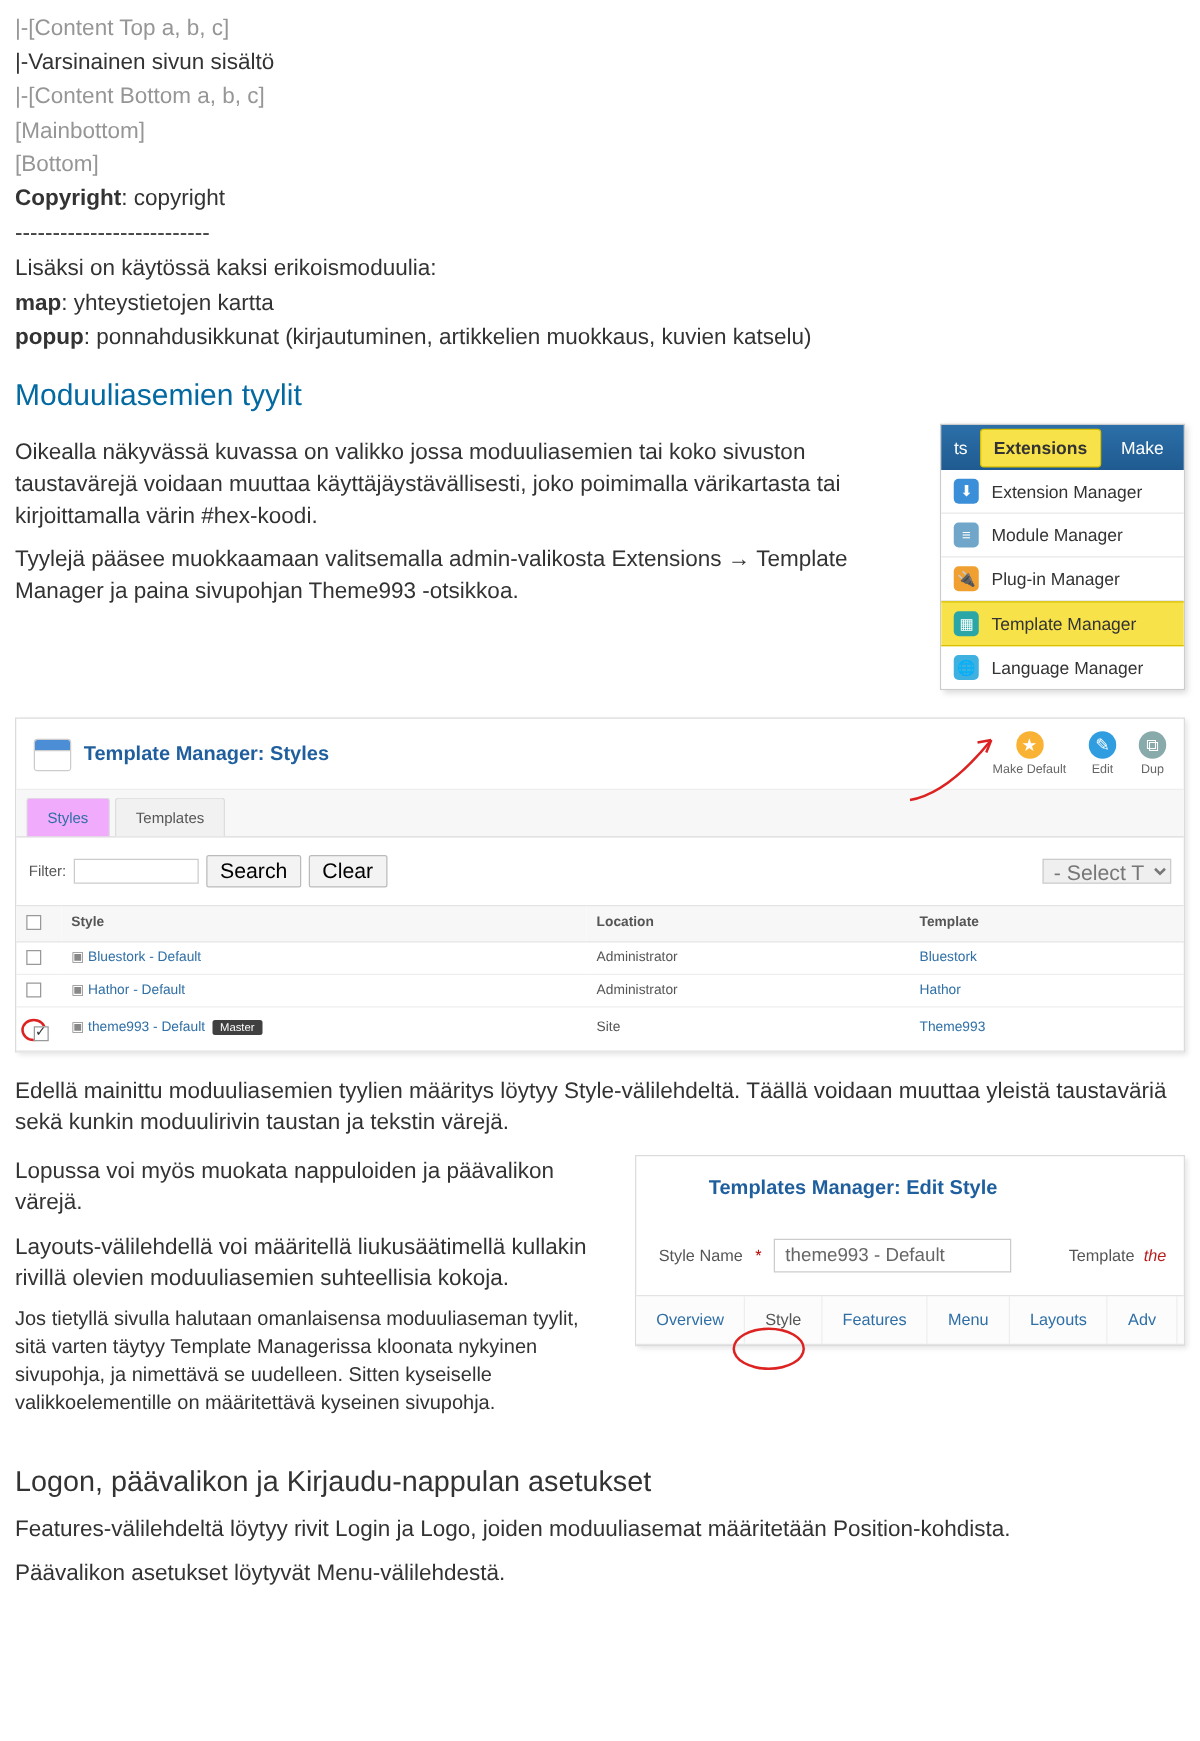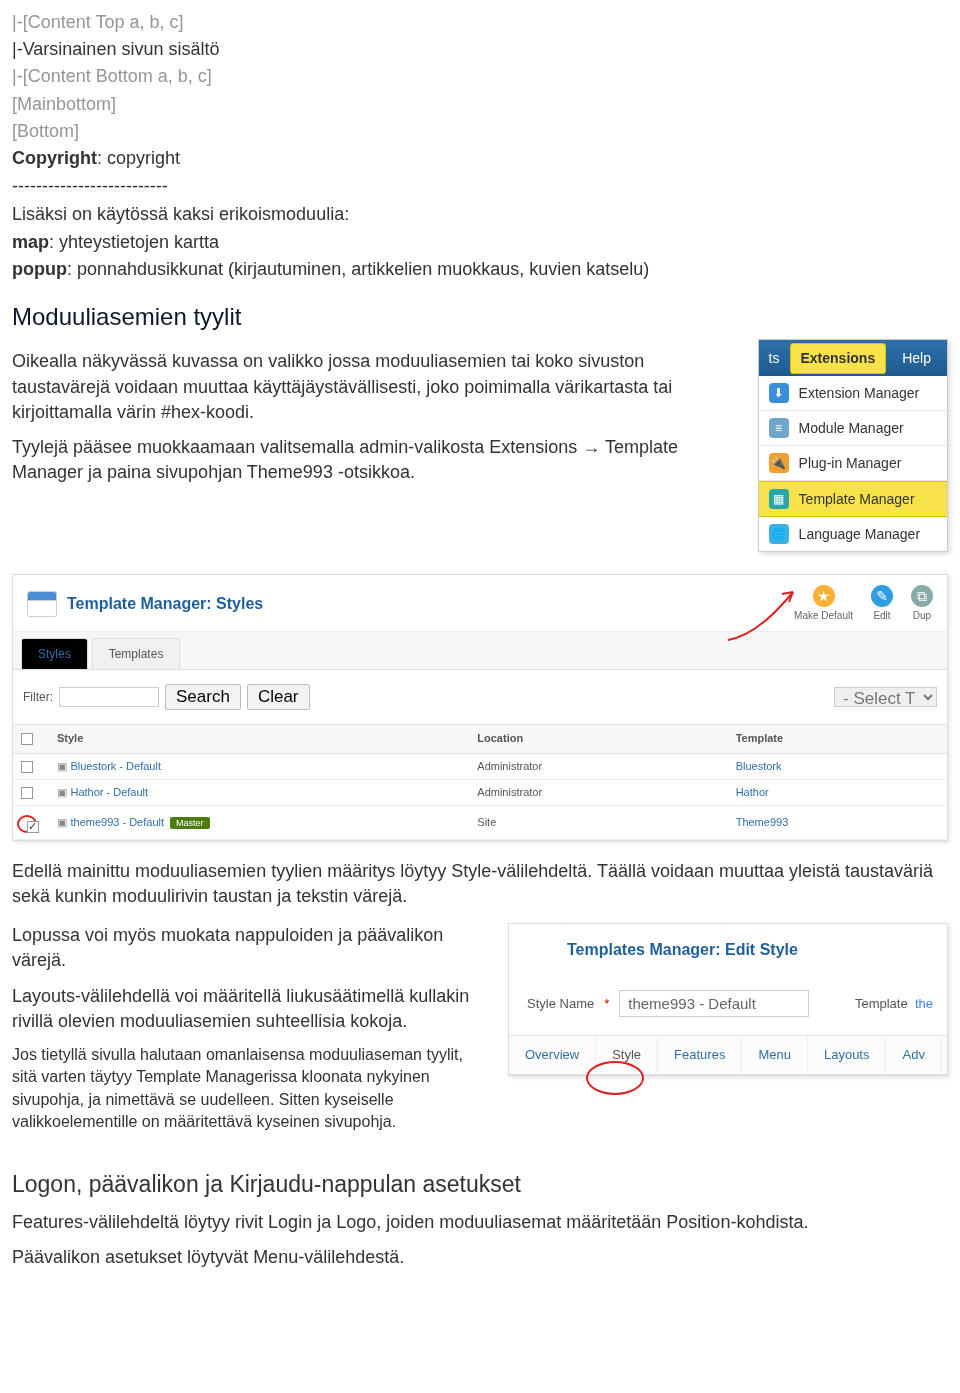--- a/index.html
+++ b/index.html
@@ -11,21 +11,21 @@
     background: #fff;
     width: 960px;
     padding: 8px 12px 30px 12px;
   }
   .gray { color: #969696; }
   .black { color: #333; }
   .p { margin: 2px 0; }
   .bold { font-weight: bold; }
   .sep { color: #333; margin: 3px 0; }
   h2.section {
-    font-size: 24px; font-weight: normal; color: #0f172a; margin: 18px 0 6px 0;
+    font-size: 24px; font-weight: normal; color: #0369a1; margin: 18px 0 6px 0;
   }
   h2.section2 {
     font-size: 23px; font-weight: normal; color: #333; margin: 24px 0 6px 0;
   }
   .para { margin: 10px 0; font-size: 18px; color:#333; }
   .small { font-size: 16px; }
   .flexrow { display:flex; gap:12px; align-items:flex-start; }
   .col-left { flex: 1 1 auto; }
   
   .ext-shot {
@@ -88,21 +88,21 @@
   .ic-dup { background:#8aa; }
   .tm-tabs {
     display:flex; gap:0; border-bottom:1px solid #ddd; background:#f7f7f7;
     padding:0 0 0 8px;
   }
   .tm-tab {
     padding:7px 16px 6px 16px; font-size:12px; border:1px solid #ddd; border-bottom:none;
     background:#f1f1f1; margin-right:4px; margin-top:6px; border-radius:3px 3px 0 0;
     color:#555;
   }
-  .tm-tab.active { background:#000000; color:#2f6fa6; }
+  .tm-tab.active { background:#f0abfc; color:#2f6fa6; }
   .tm-filter {
     display:flex; align-items:center; gap:6px; padding:14px 10px;
     color:#555;
   }
   .tm-filter input.fbox {
     border:1px solid #ccc; height:20px; width:100px; padding:0 4px; font-size:11px;
   }
   .tm-btn {
     border:1px solid #bbb; background:#f3f3f3; padding:2px 10px; font-size:17px;
     border-radius:2px;
@@ -120,21 +120,21 @@
   }
   .tm-link { color:#2f6fa6; }
   .chk { width:12px; height:12px; border:1px solid #999; display:inline-block; background:#fff; vertical-align:middle; }
   .chk.on { background:#fff; position:relative; }
   .chk.on::after { content:"✓"; position:absolute; top:-3px; left:0; font-size:11px; color:#333;}
   .circ-red {
     display:inline-block; border:2px solid #d22; border-radius:50%;
     width:20px; height:18px; position:relative; top:4px; left:-4px;
   }
   .master-badge {
-    background:#4d7c0f; color:#fff; font-size:9px; padding:1px 6px;
+    background:#404040; color:#fff; font-size:9px; padding:1px 6px;
     border-radius:2px; margin-left:6px;
   }
   .tm-shot-wrap { position:relative; }
   .arrow-svg {
     position:absolute; top:6px; right:120px; width:110px; height:70px;
   }
   
   .es-shot {
     width:440px; border:1px solid #dcdcdc; background:#fff;
     box-shadow:2px 2px 4px rgba(0,0,0,0.1);
@@ -199,21 +199,21 @@
 <div class="flexrow">
   <div class="col-left">
     <div class="para">Oikealla näkyvässä kuvassa on valikko jossa moduuliasemien tai koko sivuston taustavärejä voidaan muuttaa käyttäjäystävällisesti, joko poimimalla värikartasta tai kirjoittamalla värin #hex-koodi.</div>
     <div class="para">Tyylejä pääsee muokkaamaan valitsemalla admin-valikosta Extensions → Template Manager ja paina sivupohjan Theme993 -otsikkoa.</div>
   </div>
 
   <div class="ext-shot">
     <div class="ext-bar">
       <span class="tab-ts">ts</span>
       <span class="tab-ext">Extensions</span>
-      <span class="tab-help">Help</span>
+      <span class="tab-help">Make</span>
     </div>
     <div class="ext-menu">
       <div class="ext-item">
         <span class="ext-icon ic-blue">⬇</span>
         <span>Extension Manager</span>
       </div>
       <div class="ext-item">
         <span class="ext-icon ic-gray">≡</span>
         <span>Module Manager</span>
       </div>
@@ -319,21 +319,21 @@
     <div class="es-shot">
       <div class="es-head">
         <span class="tm-title-ic"><span class="bar1"></span><span class="bar2"></span></span>
         <span class="es-title">Templates Manager: Edit Style</span>
       </div>
       <div class="es-row">
         <span>Style Name</span>
         <span class="req">*</span>
         <input class="es-input" value="theme993 - Default" style="">
         <span class="es-template">
-           <span>Template</span>&nbsp;&nbsp;<span style="color:#3b82f6;">the</span>
+           <span>Template</span>&nbsp;&nbsp;<span style="color:#b91c1c;font-style:italic;">the</span>
         </span>
       </div>
       <div class="es-tabs">
         <div class="es-tab">Overview</div>
         <div class="es-tab plain">Style</div>
         <div class="es-tab">Features</div>
         <div class="es-tab">Menu</div>
         <div class="es-tab">Layouts</div>
         <div class="es-tab">Adv</div>
       </div>

